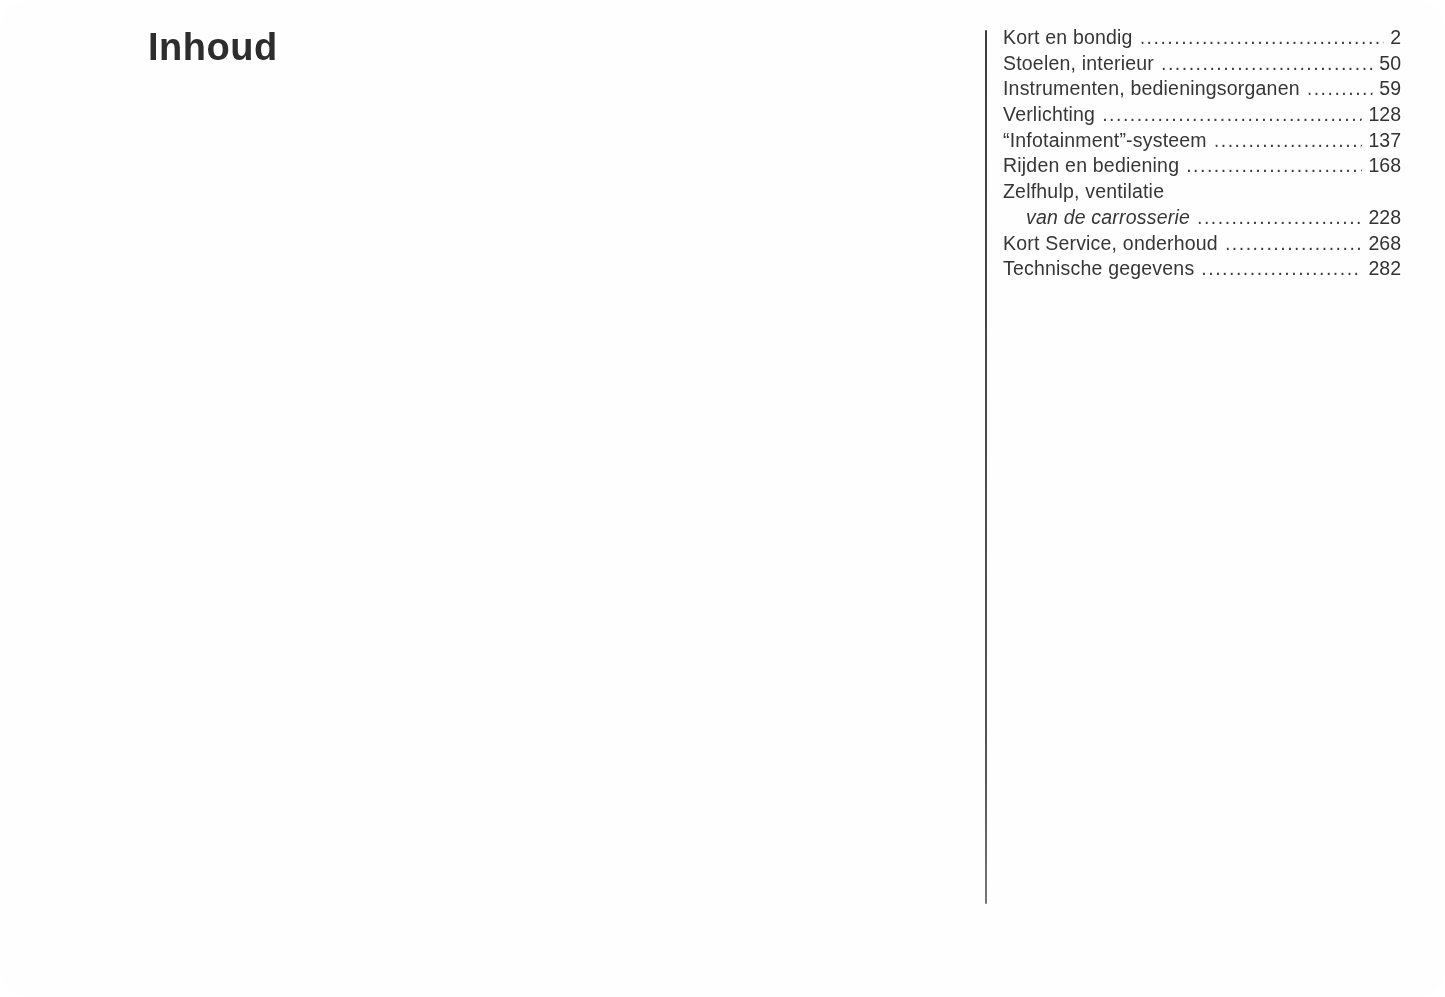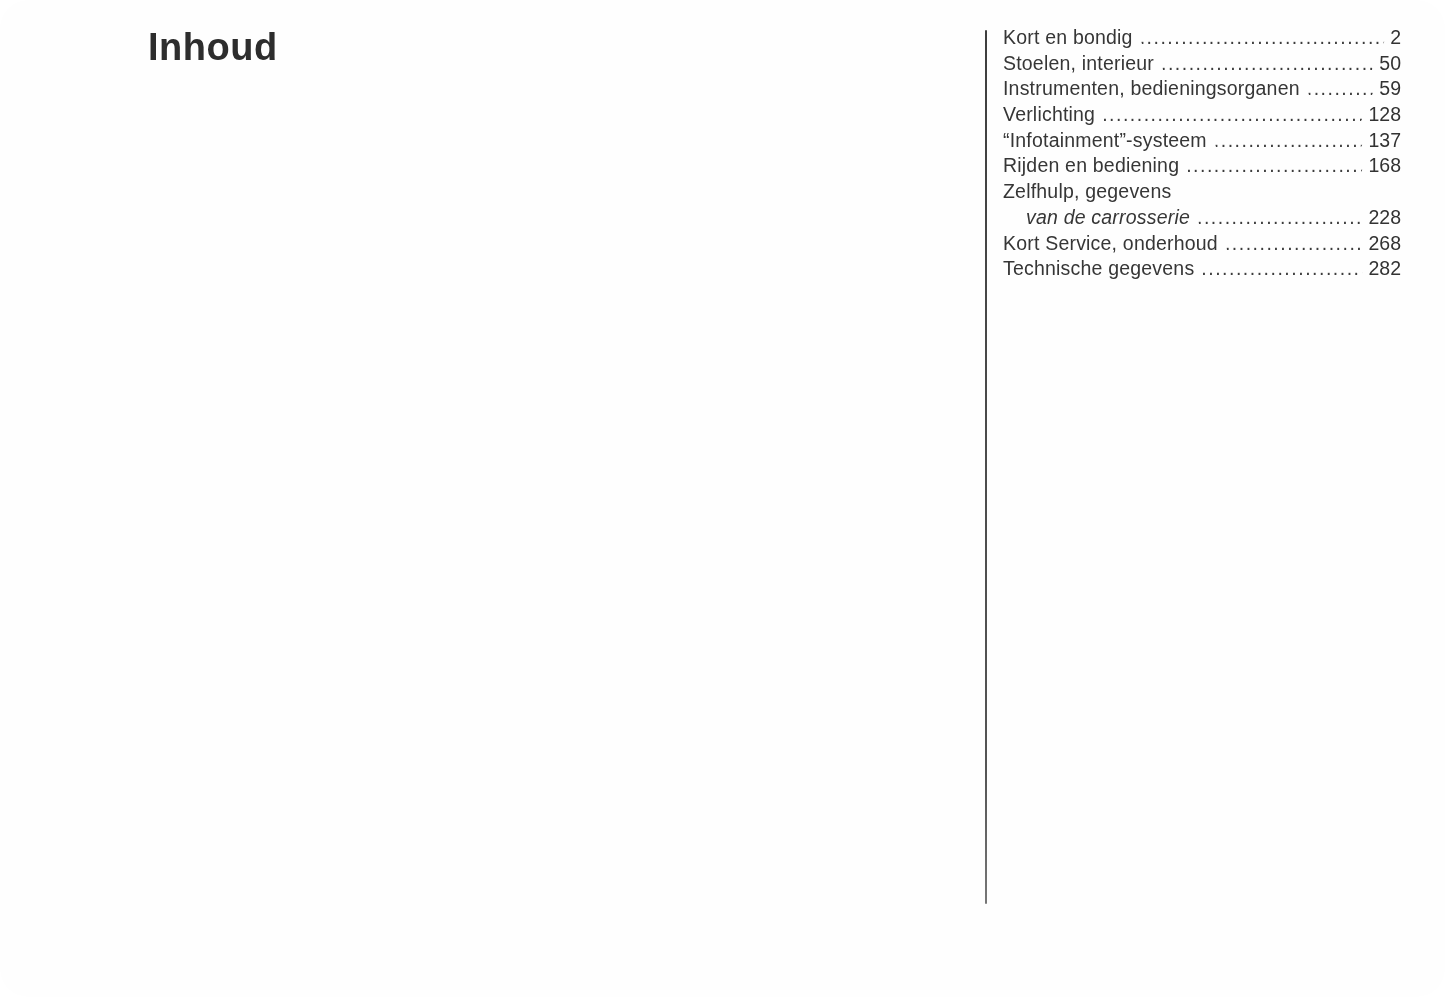--- a/index.html
+++ b/index.html
@@ -122,21 +122,21 @@
     </div>
 
 
     <div class="toc-row">
       <span class="toc-label">Rijden en bediening</span>
       <span class="leader"></span>
       <span class="toc-page">168</span>
     </div>
 
     <div class="toc-row no-page">
-      <span class="toc-label">Zelfhulp, gegevens</span>
+      <span class="toc-label">Zelfhulp, ventilatie</span>
       <span class="leader"></span>
       <span class="toc-page"></span>
     </div>
 
     <div class="toc-row indent">
       <span class="toc-label">van de carrosserie</span>
       <span class="leader"></span>
       <span class="toc-page">228</span>
     </div>
 

